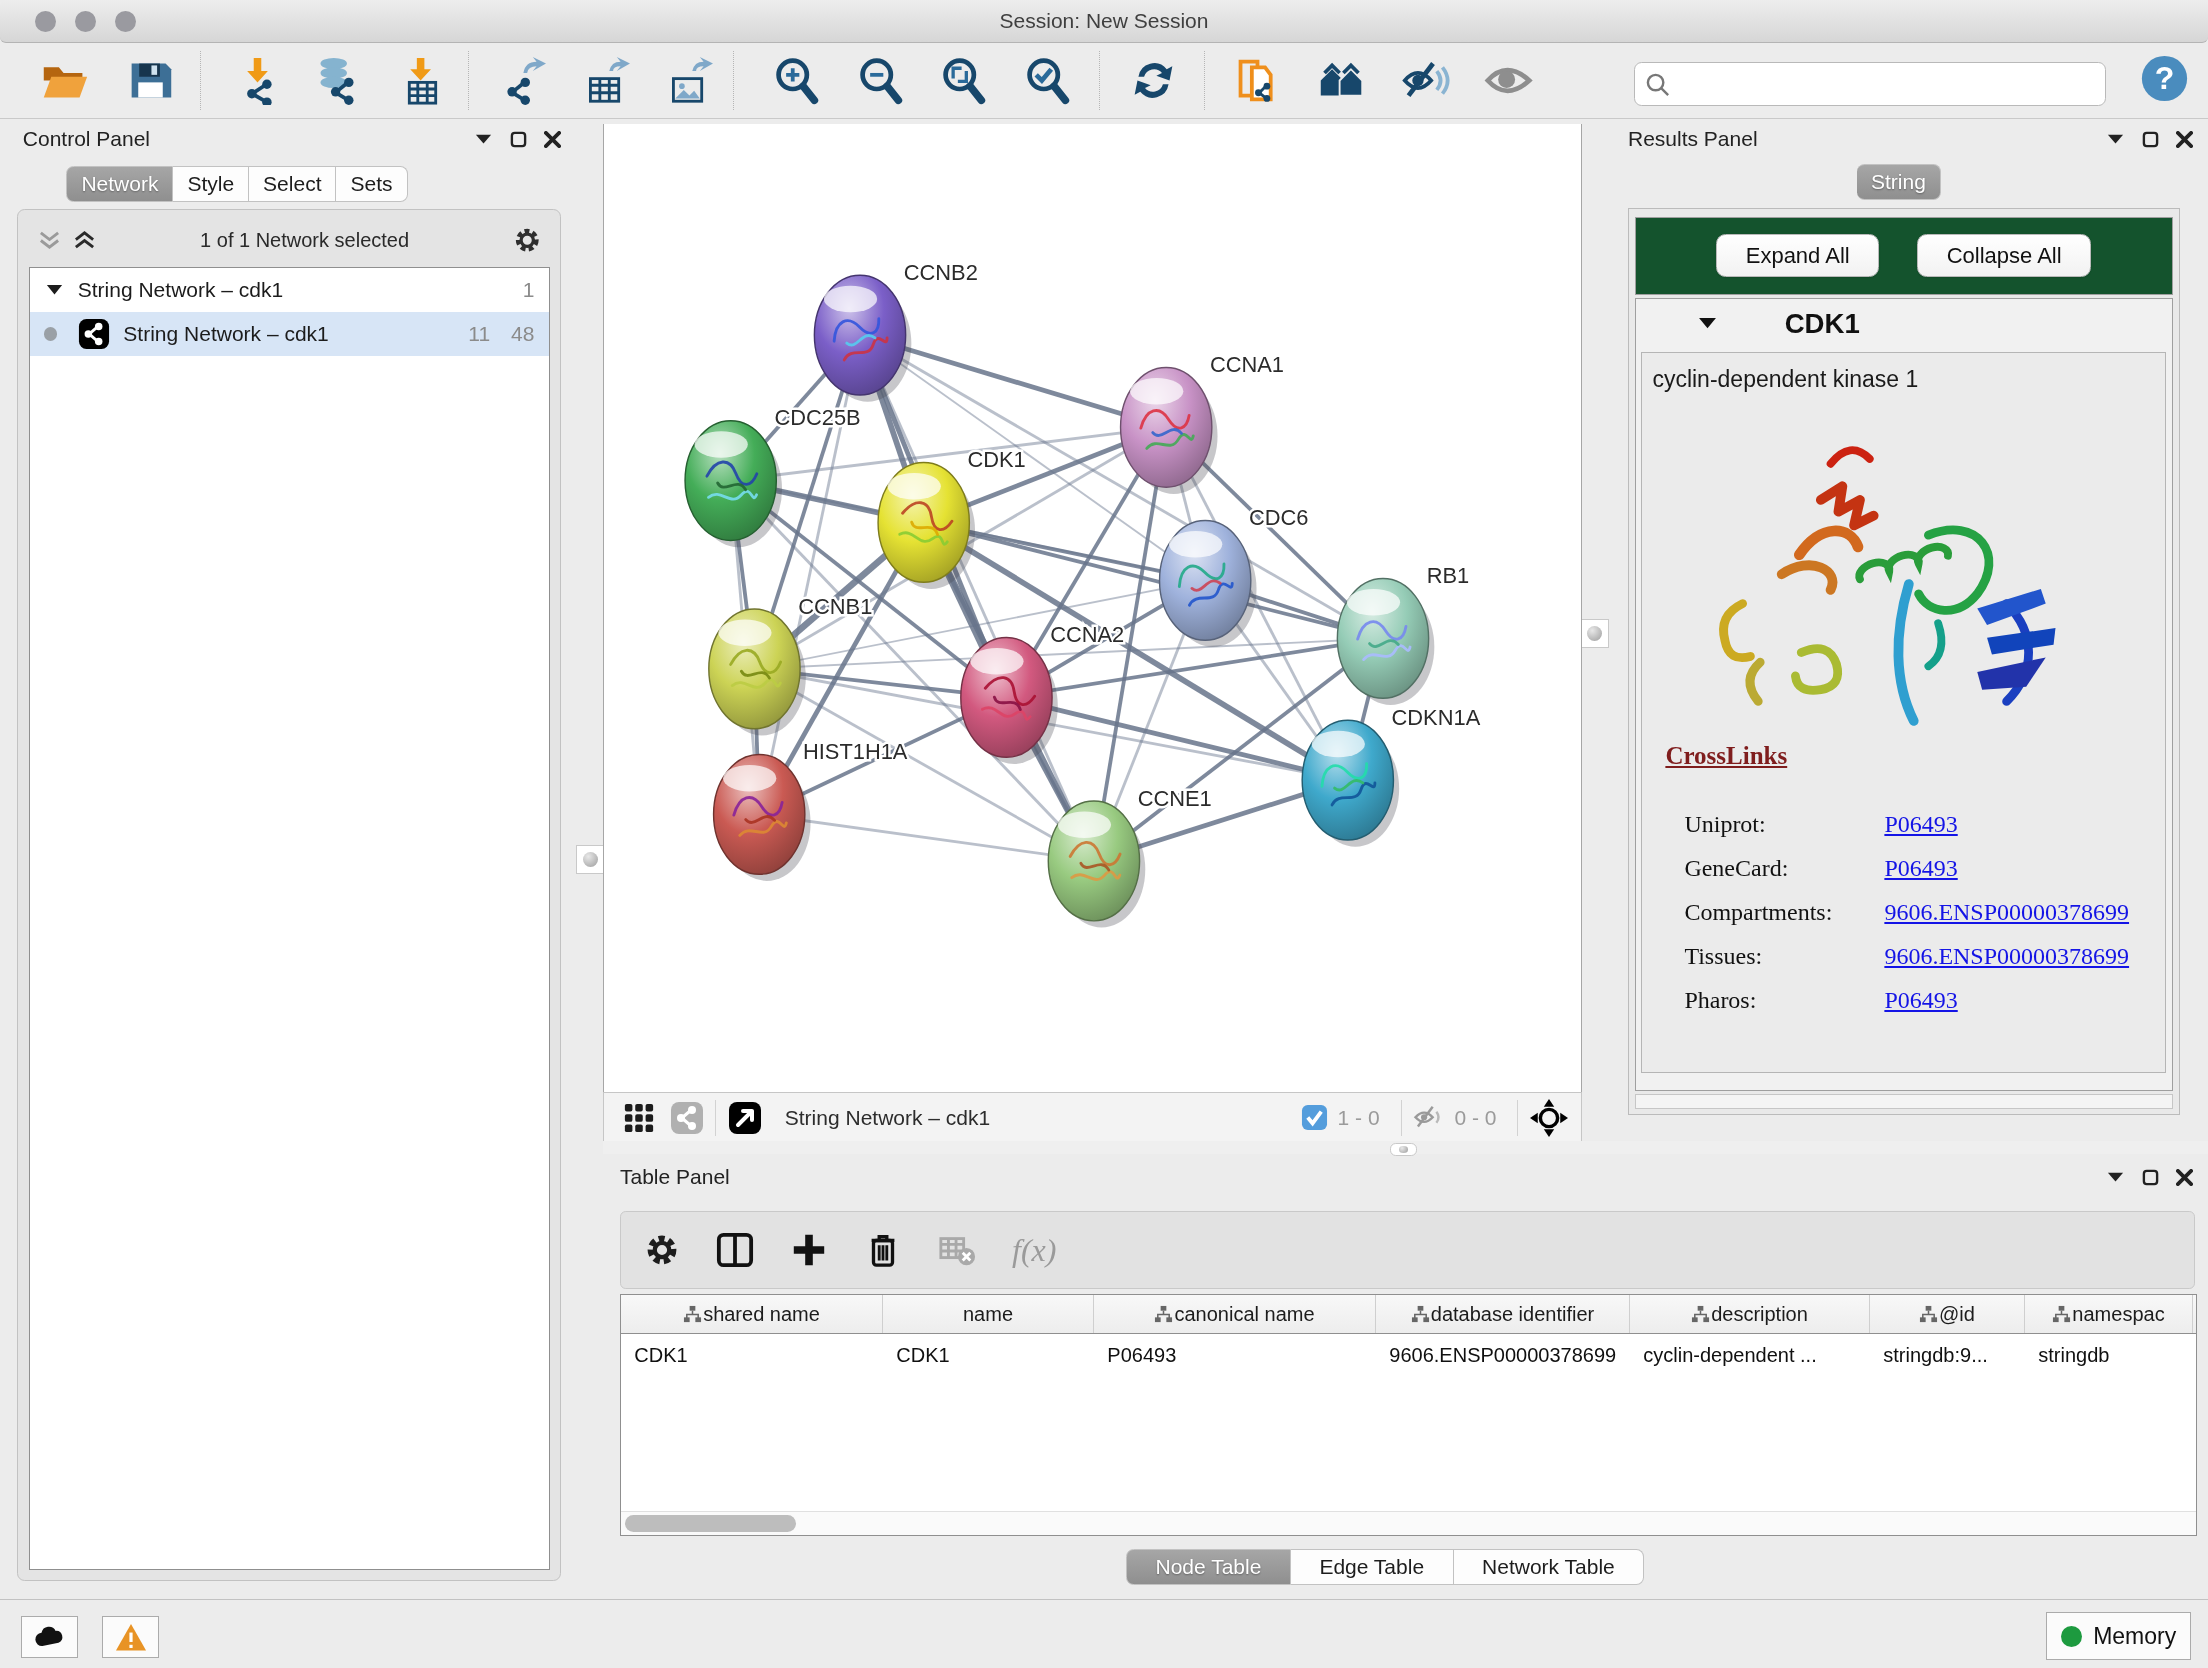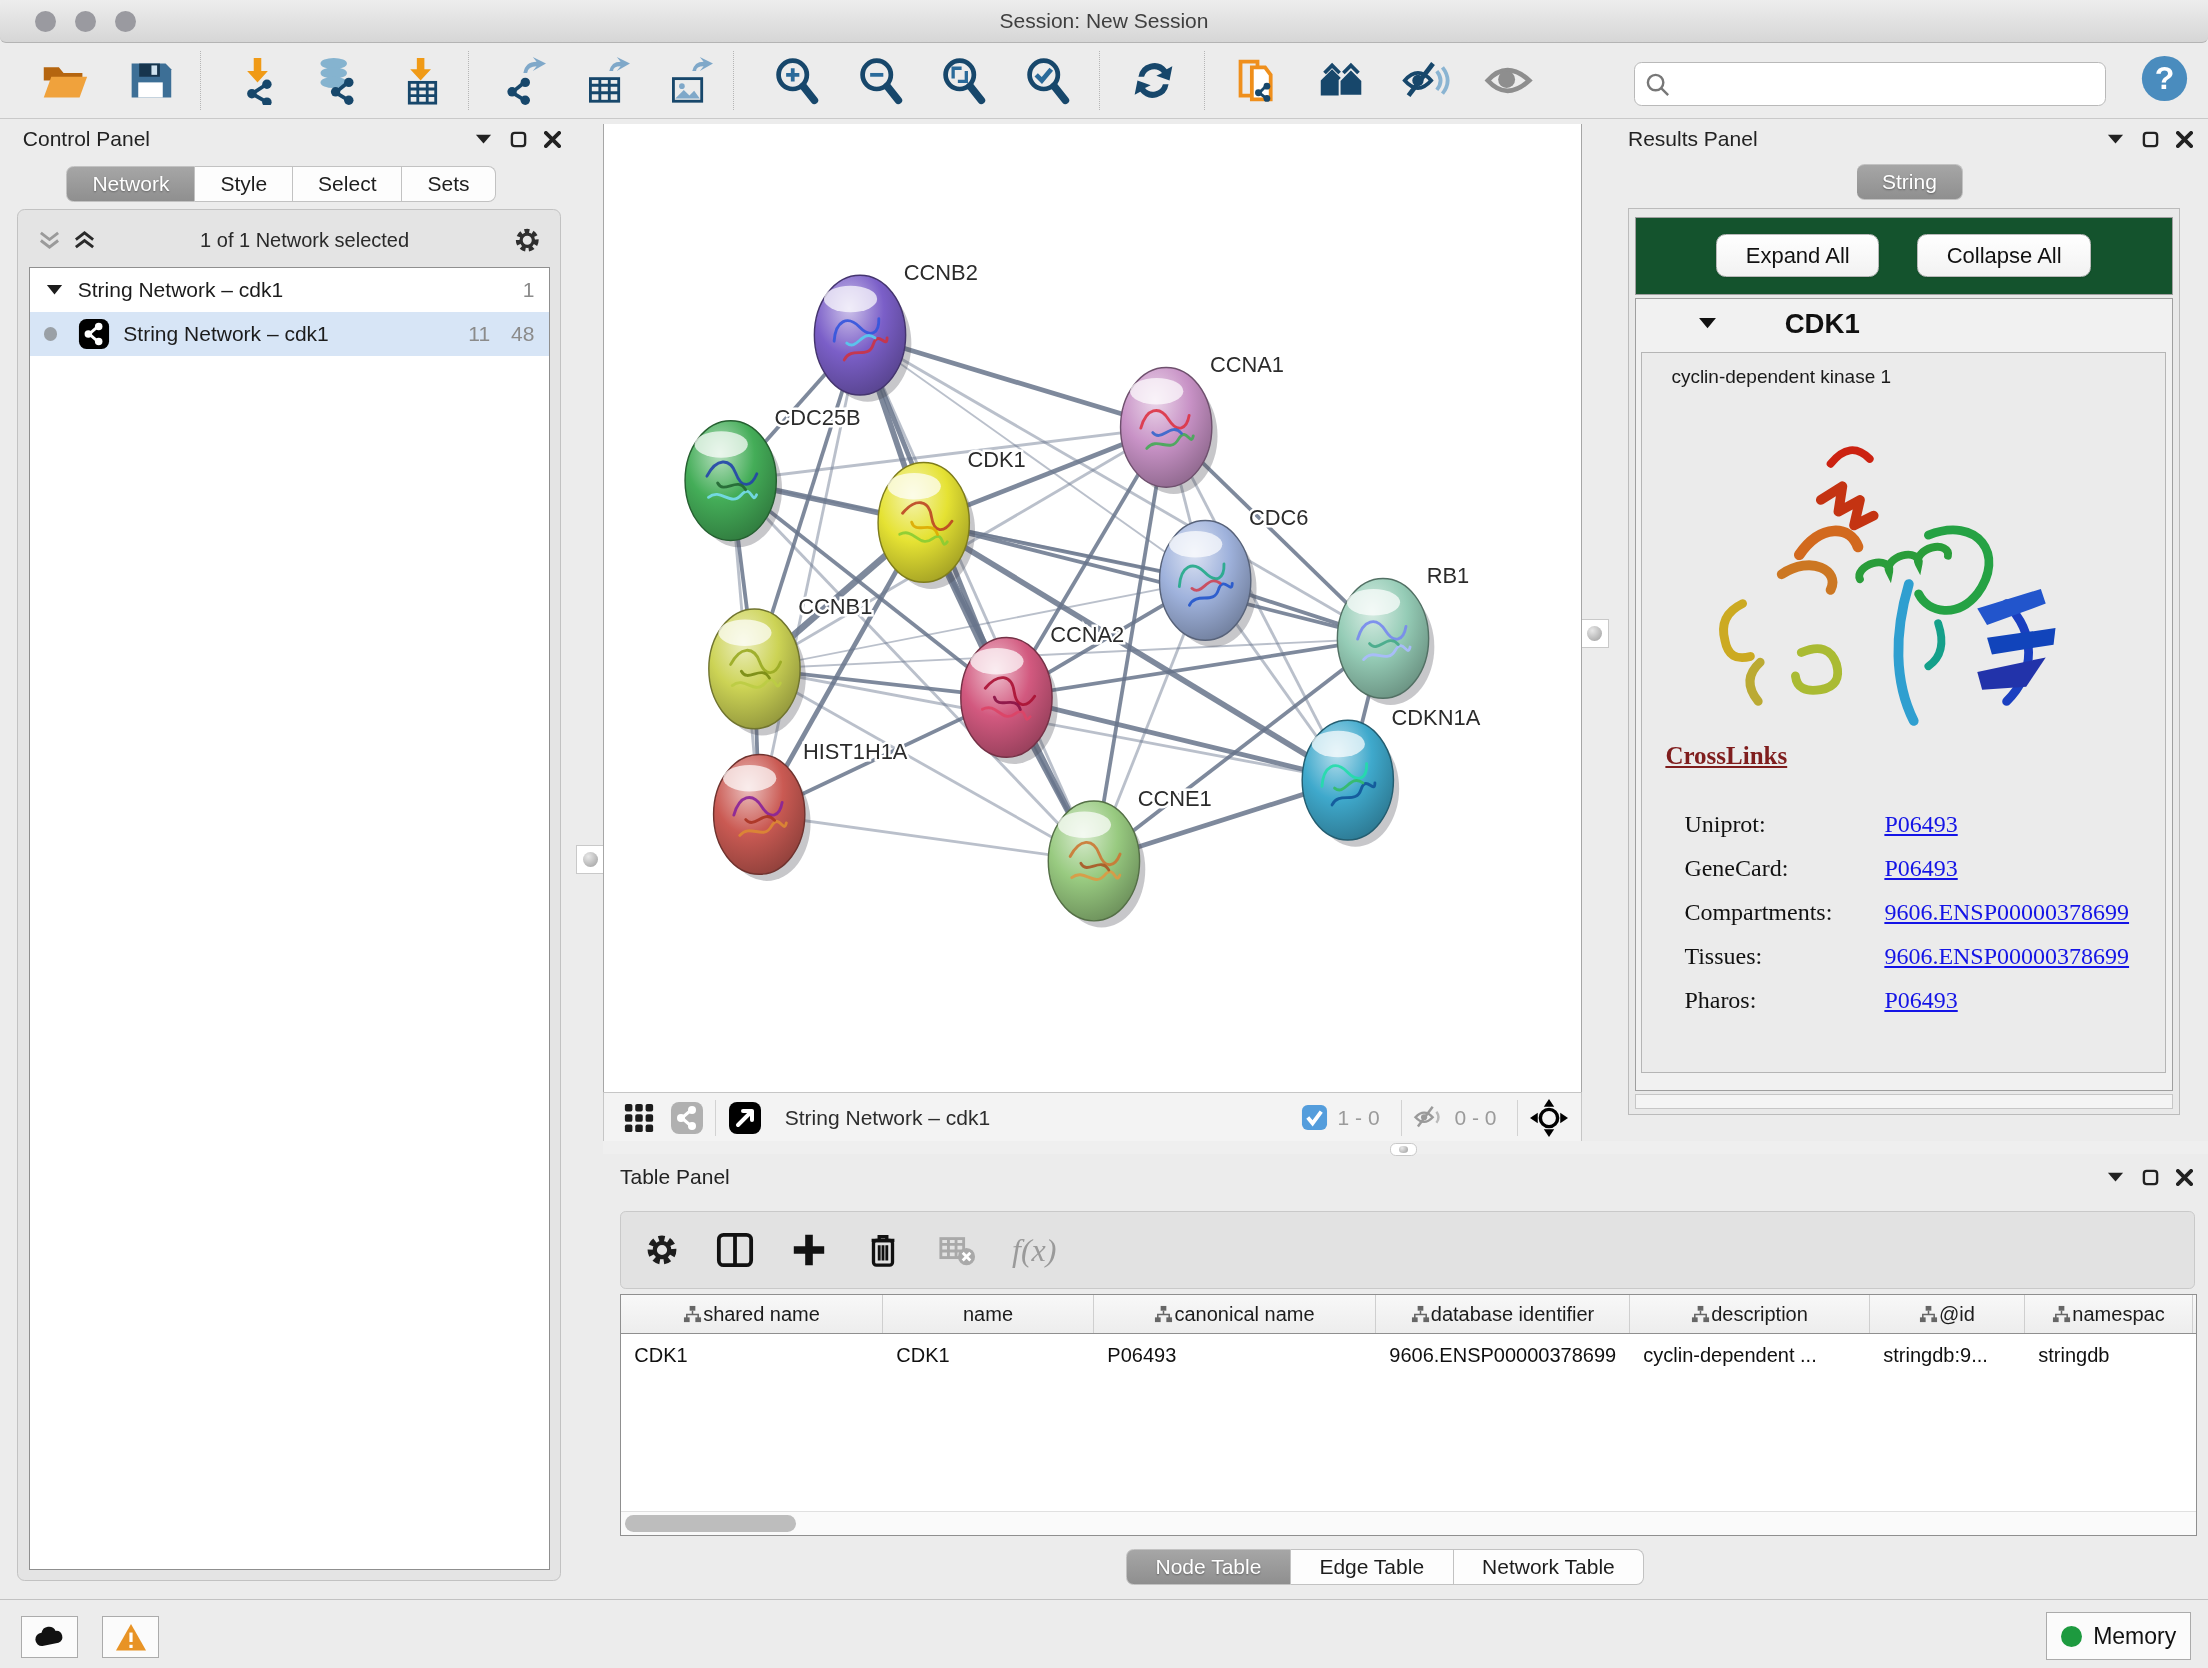--- a/index.html
+++ b/index.html
@@ -15,21 +15,21 @@
   .searchbox{position:absolute;left:1634px;top:19px;width:470px;height:42px;background:#fff;border:1px solid #b9b9b9;border-radius:7.6px;}
   .searchbox svg{position:absolute;left:9.5px;top:8.6px;}
   .searchbox input{position:absolute;left:44px;top:3.8px;width:409px;height:30px;border:0;outline:0;font-size:19px;background:transparent;}
   
   .panel-title{font-size:21px;color:#222;}
   .winctl{display:flex;gap:17px;align-items:center;}
   .panel-hdr{position:absolute;display:flex;justify-content:space-between;align-items:center;}
   
   .cp{position:absolute;left:11.4px;top:124px;width:559px;height:1465px;}
   .tabs{position:absolute;display:flex;}
-  .tab{height:34px;line-height:34px;padding:0 25px;font-size:21px;background:#fdfdfd;border:1px solid #c2c2c2;border-left:none;color:#1d1d1d;}
+  .tab{height:34px;line-height:34px;padding:0 14px;font-size:21px;background:#fdfdfd;border:1px solid #c2c2c2;border-left:none;color:#1d1d1d;}
   .tab:first-child{border-left:1px solid #c2c2c2;border-radius:7.6px 0 0 7.6px;}
   .tab:last-child{border-radius:0 7.6px 7.6px 0;}
   .tab.sel{background:linear-gradient(#a6a6a6,#8f8f8f);color:#fff;text-shadow:0 1px 1.9px rgba(0,0,0,.35);}
   .cp-box{position:absolute;left:5.7px;top:85px;width:542px;height:1370px;background:#e4e4e4;border:1px solid #c2c2c2;border-radius:7.6px;}
   .cp-status{position:absolute;left:19px;top:13.3px;width:504px;height:34px;display:flex;align-items:center;}
   .cp-status .txt{flex:1;text-align:center;font-size:20px;color:#2a2a2a;}
   .tree{position:absolute;left:11.4px;top:57px;width:519px;height:1301px;background:#fff;border:1px solid #8f8f8f;}
   .trow{position:relative;height:44px;display:flex;align-items:center;font-size:21px;color:#1c1c1c;}
   .trow .badge{color:#8b8b8b;font-size:21px;}
   .trow.sel{background:#d7e5f6;}
@@ -43,21 +43,21 @@
   .grip{position:absolute;background:#fff;border:1px solid #c9c9c9;display:flex;align-items:center;justify-content:center;}
   .grip i{width:15px;height:15px;border-radius:50%;background:radial-gradient(circle at 35% 30%,#e8e8e8,#9c9c9c);}
   
   .rp-box{position:absolute;left:1628px;top:208px;width:550px;height:905px;background:#e9e9e9;border:1px solid #bbb;}
   .rp-btnbox{position:absolute;left:5.7px;top:7.6px;width:536px;height:76px;border:1px solid #9f9f9f;background:#14532d;display:flex;align-items:center;justify-content:center;gap:38px;}
   .btn{background:linear-gradient(#ffffff,#f2f2f2);border:1px solid #b9b9b9;border-radius:9.5px;font-size:22px;color:#111;padding:7.6px 28.5px;box-shadow:0 1px 1.9px rgba(0,0,0,.12);}
   .rp-content{position:absolute;left:5.7px;top:89px;width:536px;height:791px;border:1px solid #9f9f9f;background:#f1f1f1;}
   .gene-hdr{position:absolute;left:0;top:0;width:100%;height:49px;display:flex;align-items:center;}
   .gene-name{font-size:27.6px;font-weight:bold;color:#111;margin-left:67px;}
   .gene-box{position:absolute;left:5.7px;top:53px;width:523px;height:719px;background:#ebebeb;border:1px solid #b5b5b5;}
-  .gene-desc{position:absolute;left:29px;top:13.3px;font-size:19px;color:#1a1a1a;}
+  .gene-desc{position:absolute;left:10px;top:13.3px;font-size:23px;color:#1a1a1a;}
   .xl{font-family:"Liberation Serif",serif;}
   .xl-head{position:absolute;left:23px;top:389px;font-size:25px;font-weight:bold;color:#7f1d1d;text-decoration:underline;}
   .xl-rows{position:absolute;left:42px;top:449px;width:466px;}
   .xl-row{display:flex;height:44px;align-items:center;font-size:24px;color:#111;}
   .xl-row .lbl{width:200px;}
   .xl-row a{color:#1414e6;text-decoration:underline;}
   .rp-scroll{position:absolute;left:5.7px;top:885px;width:536px;height:13.3px;background:#f4f4f4;border:1px solid #c6c6c6;}
   
   .tp-toolbar{position:absolute;left:620px;top:1211px;width:1575px;height:78px;background:#e2e2e2;border:1px solid #c9c9c9;border-radius:5.7px;display:flex;align-items:center;gap:36px;padding-left:23px;box-sizing:border-box;}
   .tbl{position:absolute;left:620px;top:1294px;width:1575px;height:240px;background:#fff;border:1.9px solid #8f8f8f;}

